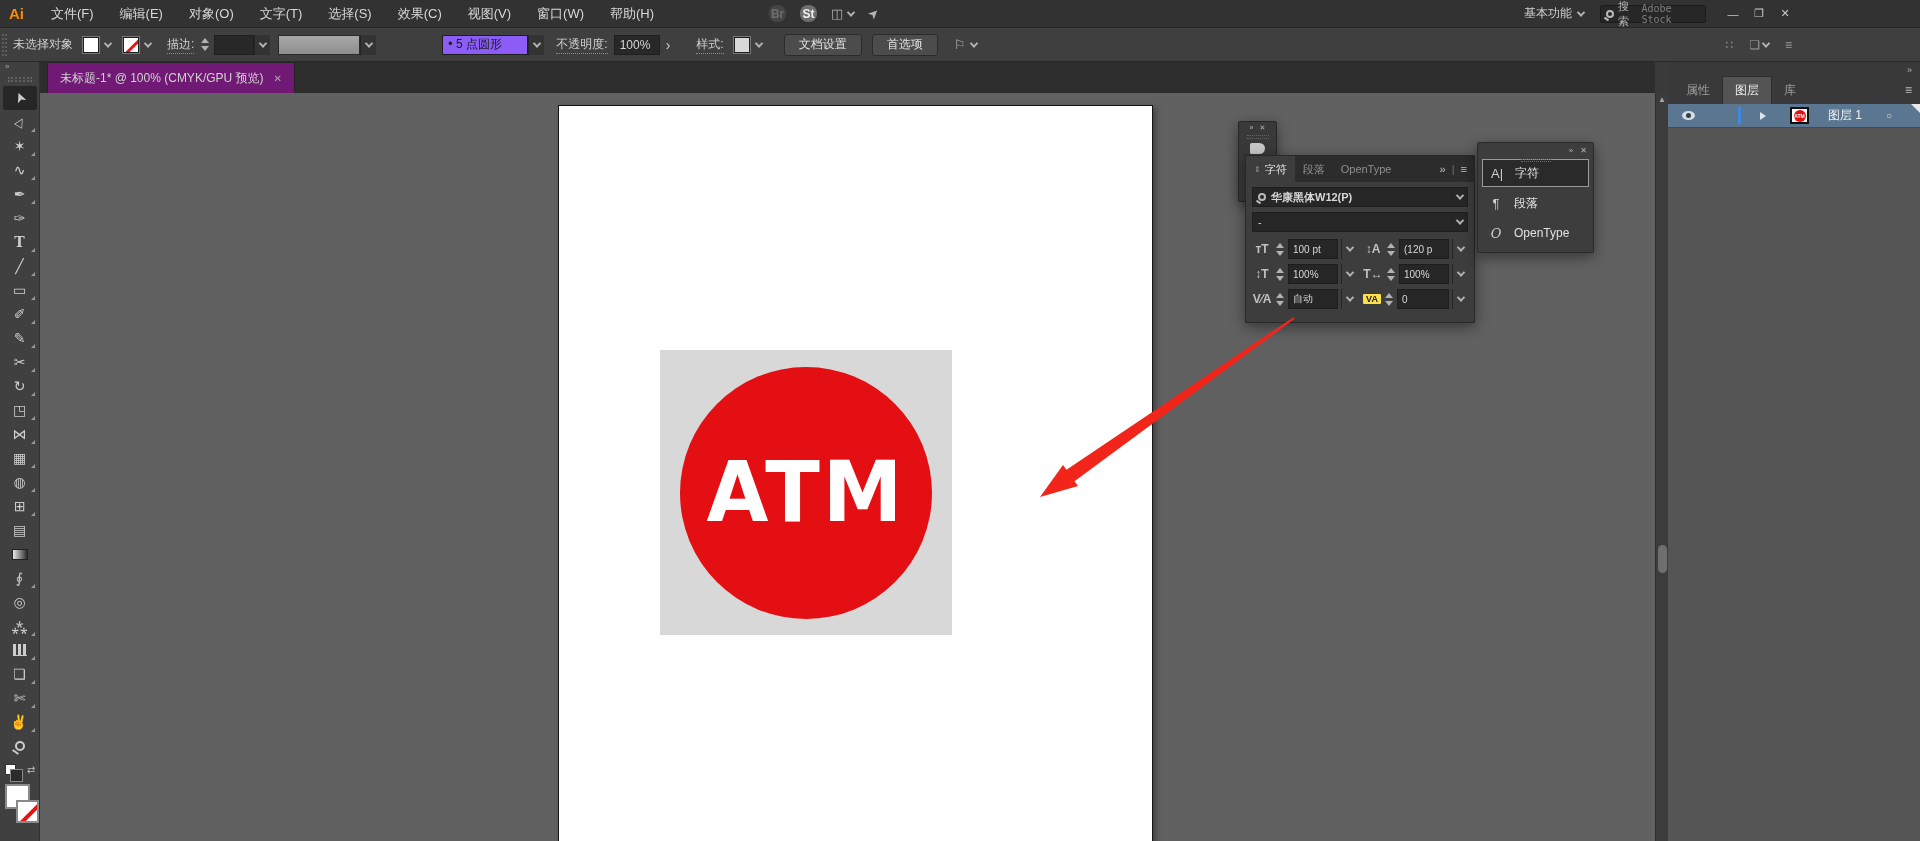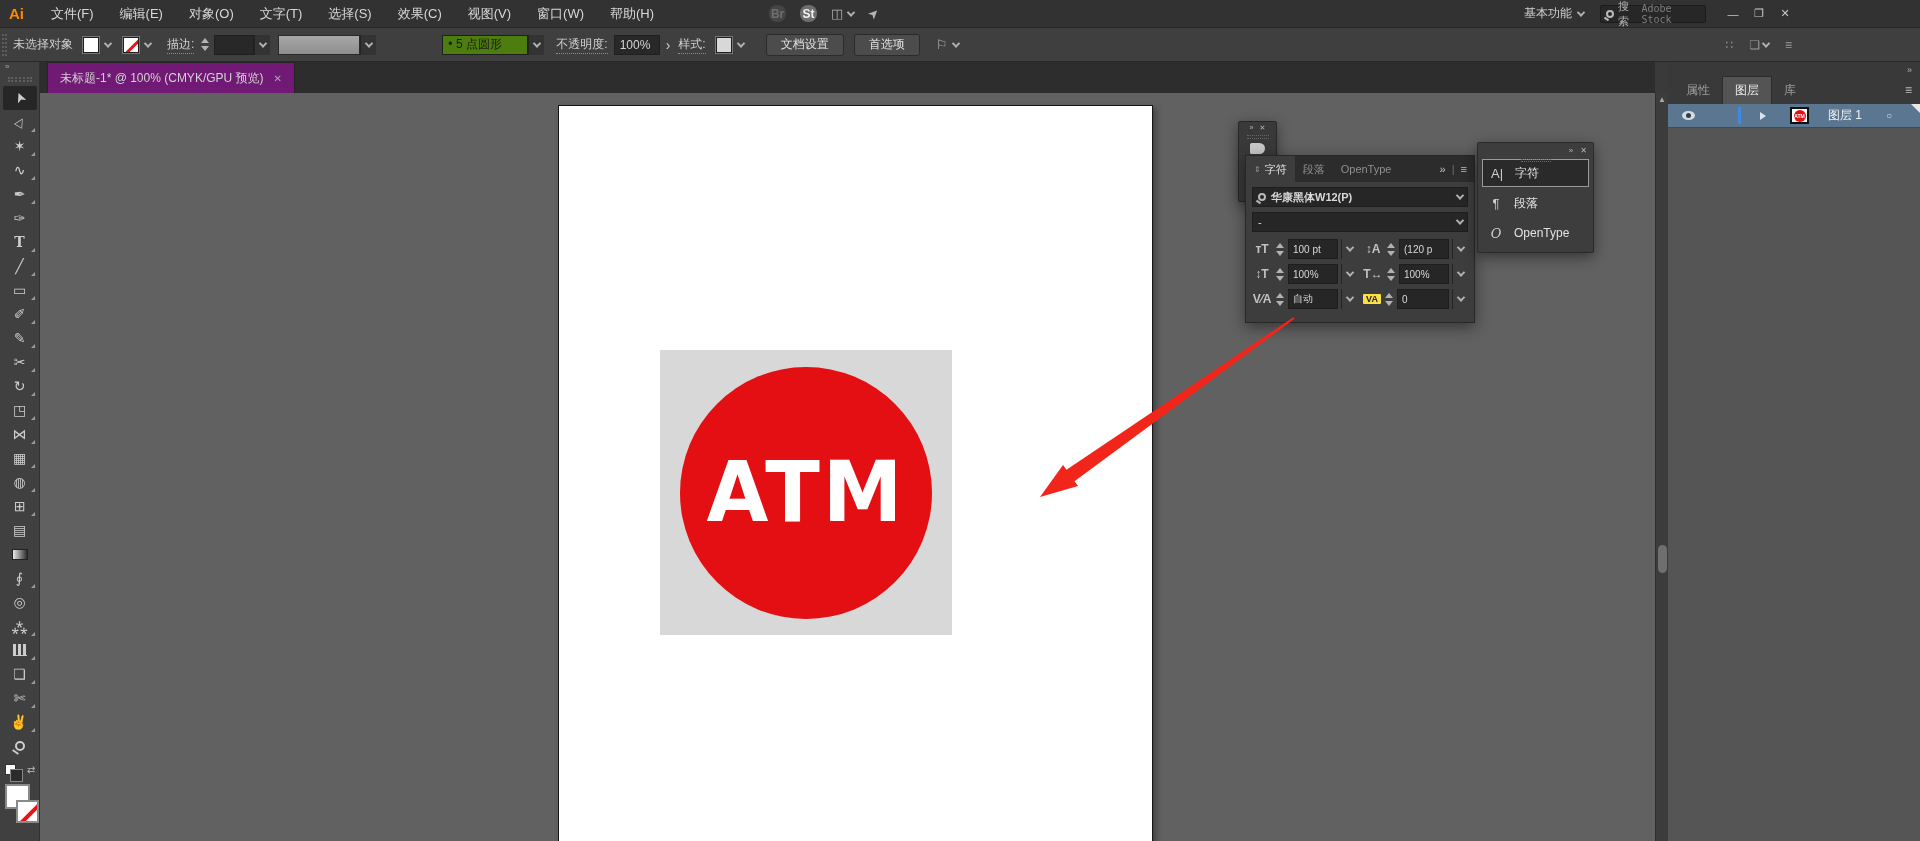--- a/index.html
+++ b/index.html
@@ -49,21 +49,21 @@
   .grip-v { width:5px; height:22px; margin-left:2px; border-left:2px dotted #5d5d5d; border-right:2px dotted #5d5d5d; }
   .cb-label { color:#cfcfcf; margin:0 6px; white-space:nowrap; }
   .cb-label.link { border-bottom:1px dotted #8e8e8e; }
   .swatch { width:16px; height:16px; background:#fff; border:1px solid #1f1f1f; outline:1px solid #777; flex:none; }
   .swatch.none { position:relative; overflow:hidden; }
   .swatch.none::after { content:""; position:absolute; left:-3px; top:6px; width:26px; height:3px;
                         background:#e11; transform:rotate(-45deg); }
   .cb-group { display:flex; align-items:center; height:20px; margin-left:4px; }
   .field { height:20px; background:#282828; border:1px solid #1f1f1f; color:#d6d6d6;
            display:flex; align-items:center; padding:0 5px; }
-  .field.lite { background:#4d7c0f; color:#1c1c1c; }
+  .field.lite { background:#8b5cf6; color:#1c1c1c; }
   .profile { width:82px; height:20px; background:linear-gradient(#a8a8a8,#8d8d8d); border:1px solid #2a2a2a; }
   .cb-btn { height:22px; padding:0 14px; background:#4c4c4c; border:1px solid #2b2b2b; border-radius:3px;
             color:#e2e2e2; display:flex; align-items:center; margin-left:10px; }
   .cb-right-ic { color:#9c9c9c; font-size:12px; margin-left:16px; display:flex; align-items:center; gap:3px; }
   .cb-endpad { width:128px; }
 
   
   .toolbar { position:absolute; left:0; top:62px; width:40px; height:779px; background:#404040;
              border-right:1px solid #303030; display:flex; flex-direction:column; align-items:center; }
   .tb-head { width:100%; height:12px; color:#a8a8a8; font-size:8px; padding-left:5px; letter-spacing:-1px; }
@@ -245,21 +245,21 @@
     </span>
     <span class="cb-group" style="margin-left:66px">
       <span class="field lite" style="width:86px">• 5 点圆形</span>
       <span class="dd" style="background:#333;height:20px">
           <span class="chev"></span>
         </span>
     </span>
     <span class="cb-label link" style="margin-left:12px">不透明度:</span>
     <span class="field" style="width:46px">100%</span>
     <span class="cb-label" style="font-size:14px">›</span>
-    <span class="cb-label link" style="margin-left:2px">样式:</span>
+    <span class="cb-label link" style="margin-left:20px">样式:</span>
     <span class="cb-group">
       <span class="swatch" style="background:#d8d8d8"></span>
       <span class="chev" style="margin-left:6px"></span>
     </span>
     <span class="cb-btn" style="margin-left:22px">文档设置</span>
     <span class="cb-btn">首选项</span>
     <span class="cb-group" style="margin-left:10px">
       <span class="cb-label" style="font-size:13px;color:#b5b5b5">⚐</span>
       <span class="chev"></span>
     </span>

